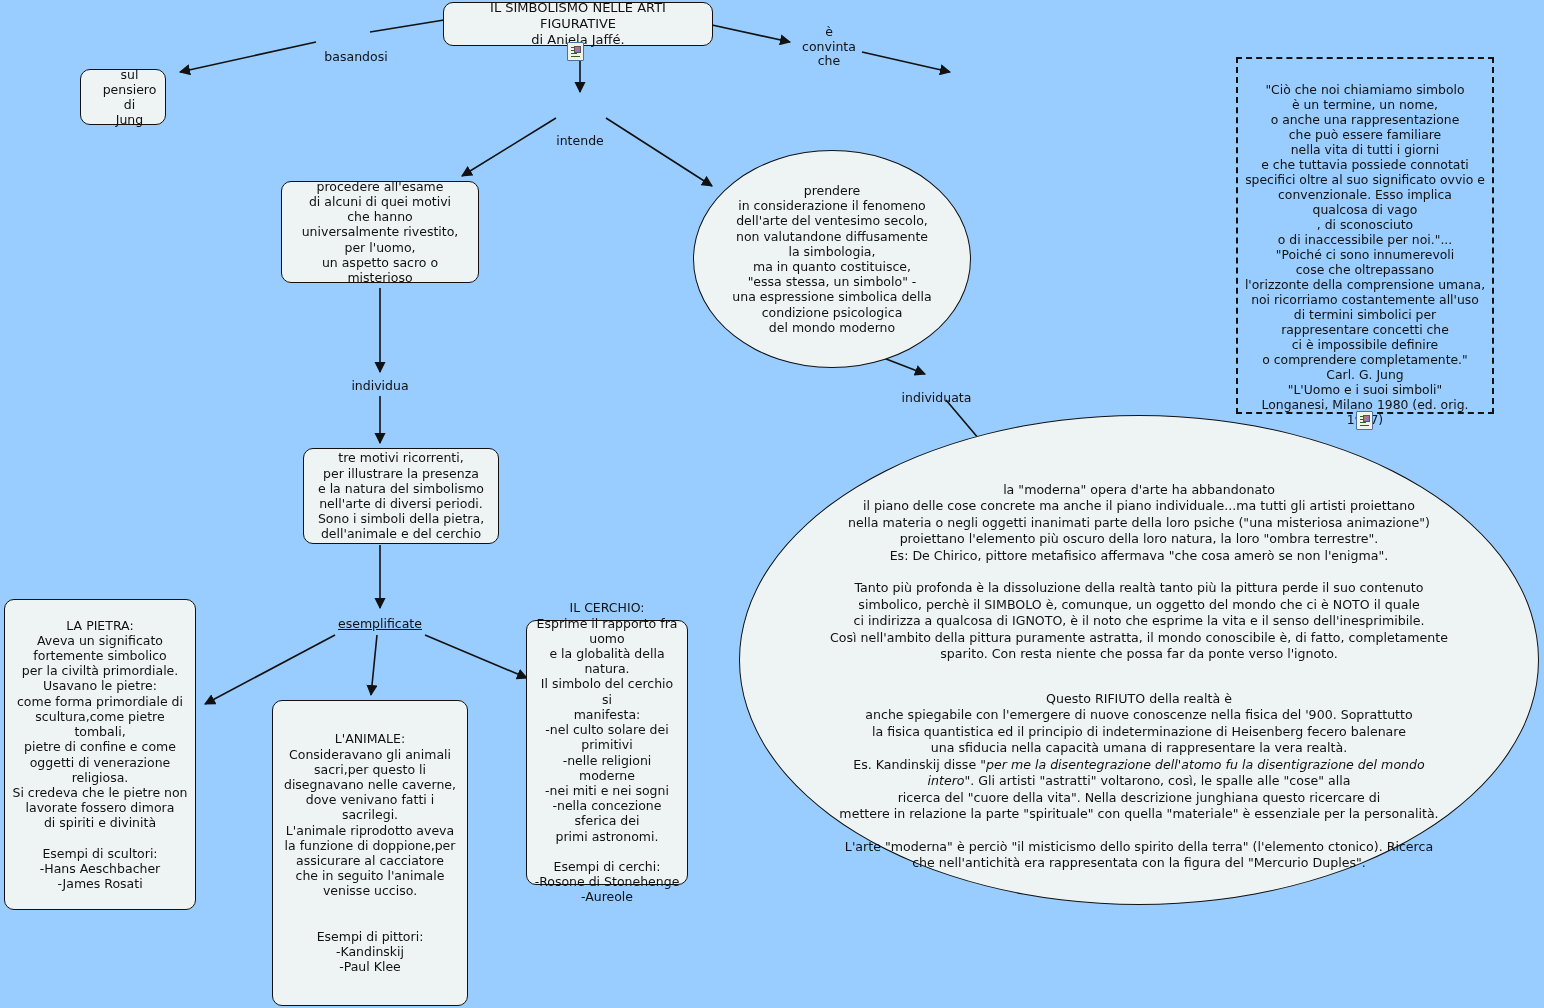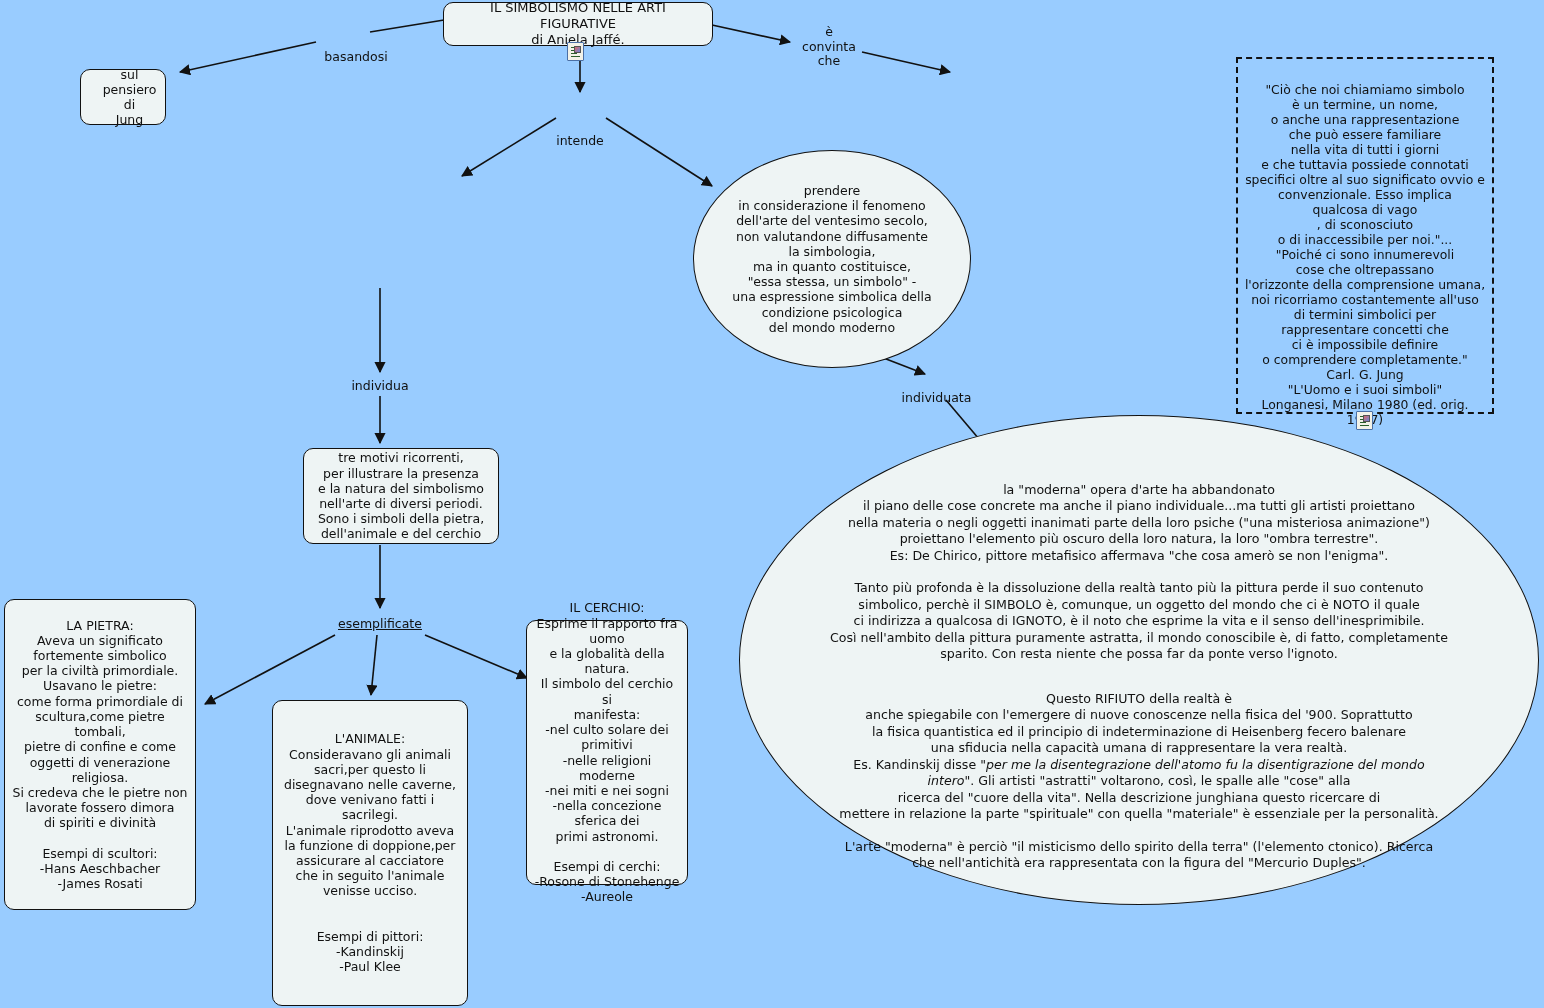--- a/index.html
+++ b/index.html
@@ -147,20 +147,26 @@
       <div class="ln" style="top:13px; width:9px"></div>
       <div class="thumb"></div>
     </div>
   </div>
 
   <div class="node" style="left:80px; top:69px; width:86px; height:56px;padding-left:20px;">sul pensiero
 di
 Jung</div>
 
 
+  <div class="node" style="left:281px; top:181px; width:198px; height:102px;">procedere all'esame
+di alcuni di quei motivi
+che hanno
+universalmente rivestito,
+per l'uomo,
+un aspetto sacro o misterioso</div>
 
   <div class="node ellipse" style="left:693px; top:150px; width:278px; height:218px;text-align:center;">prendere
 in considerazione il fenomeno
 dell'arte del ventesimo secolo,
 non valutandone diffusamente
 la simbologia,
 ma in quanto costituisce,
 "essa stessa, un simbolo" -
 una espressione simbolica della
 condizione psicologica

